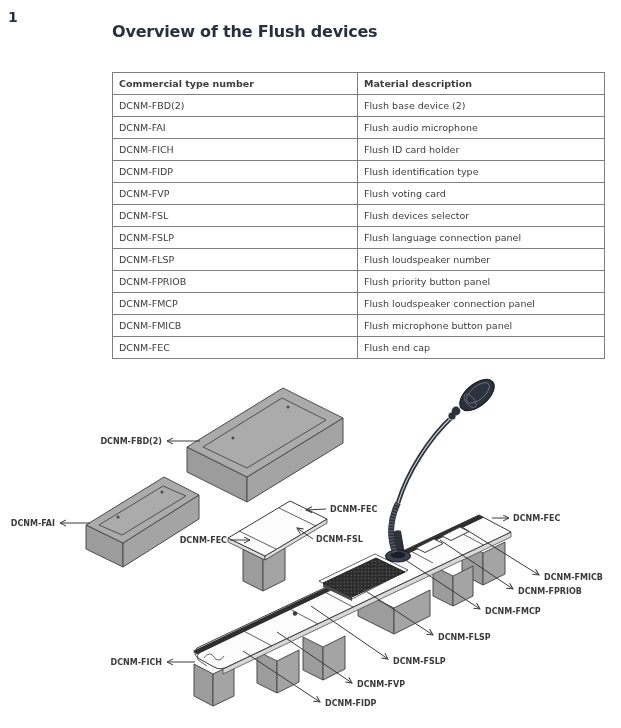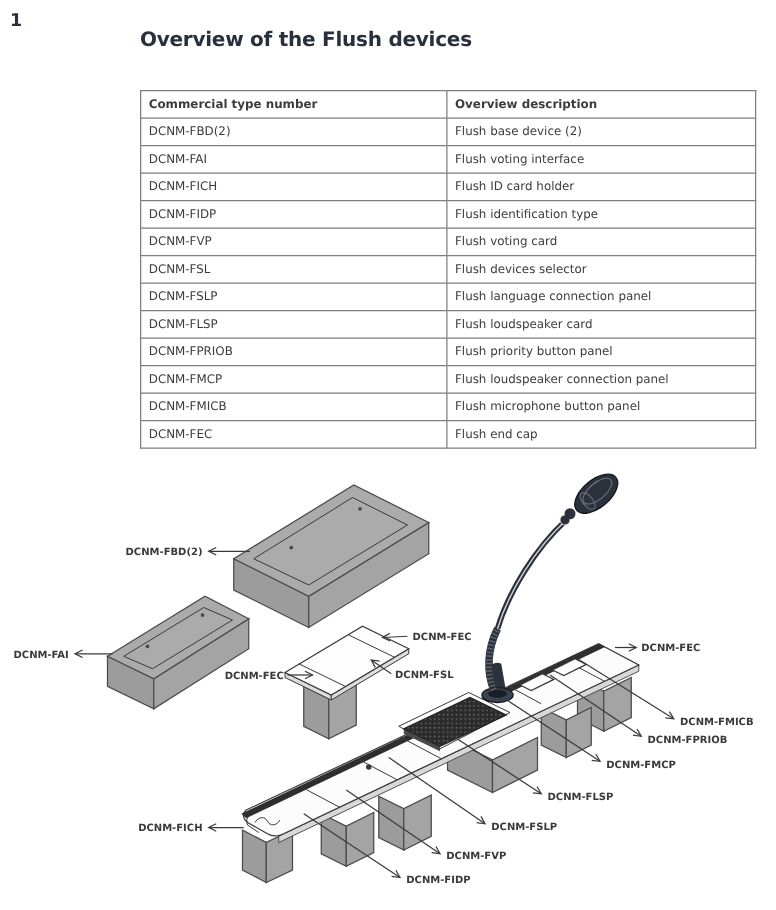--- a/index.html
+++ b/index.html
@@ -41,29 +41,29 @@
 <div class="page-title">Overview of the Flush devices</div>
 
 <table class="devices">
   <colgroup>
       <col class="c1">
       <col class="c2">
     </colgroup>
   <tbody>
       <tr>
     <th>Commercial type number</th>
-    <th>Overview description</th>
+    <th>Material description</th>
   </tr>
   <tr>
         <td>DCNM-FBD(2)</td>
         <td>Flush base device (2)</td>
       </tr>
   <tr>
         <td>DCNM-FAI</td>
-        <td>Flush voting interface</td>
+        <td>Flush audio microphone</td>
       </tr>
   <tr>
         <td>DCNM-FICH</td>
         <td>Flush ID card holder</td>
       </tr>
   <tr>
         <td>DCNM-FIDP</td>
         <td>Flush identification type</td>
       </tr>
   <tr>
@@ -73,21 +73,21 @@
   <tr>
         <td>DCNM-FSL</td>
         <td>Flush devices selector</td>
       </tr>
   <tr>
         <td>DCNM-FSLP</td>
         <td>Flush language connection panel</td>
       </tr>
   <tr>
         <td>DCNM-FLSP</td>
-        <td>Flush loudspeaker card</td>
+        <td>Flush loudspeaker number</td>
       </tr>
   <tr>
         <td>DCNM-FPRIOB</td>
         <td>Flush priority button panel</td>
       </tr>
   <tr>
         <td>DCNM-FMCP</td>
         <td>Flush loudspeaker connection panel</td>
       </tr>
   <tr>

